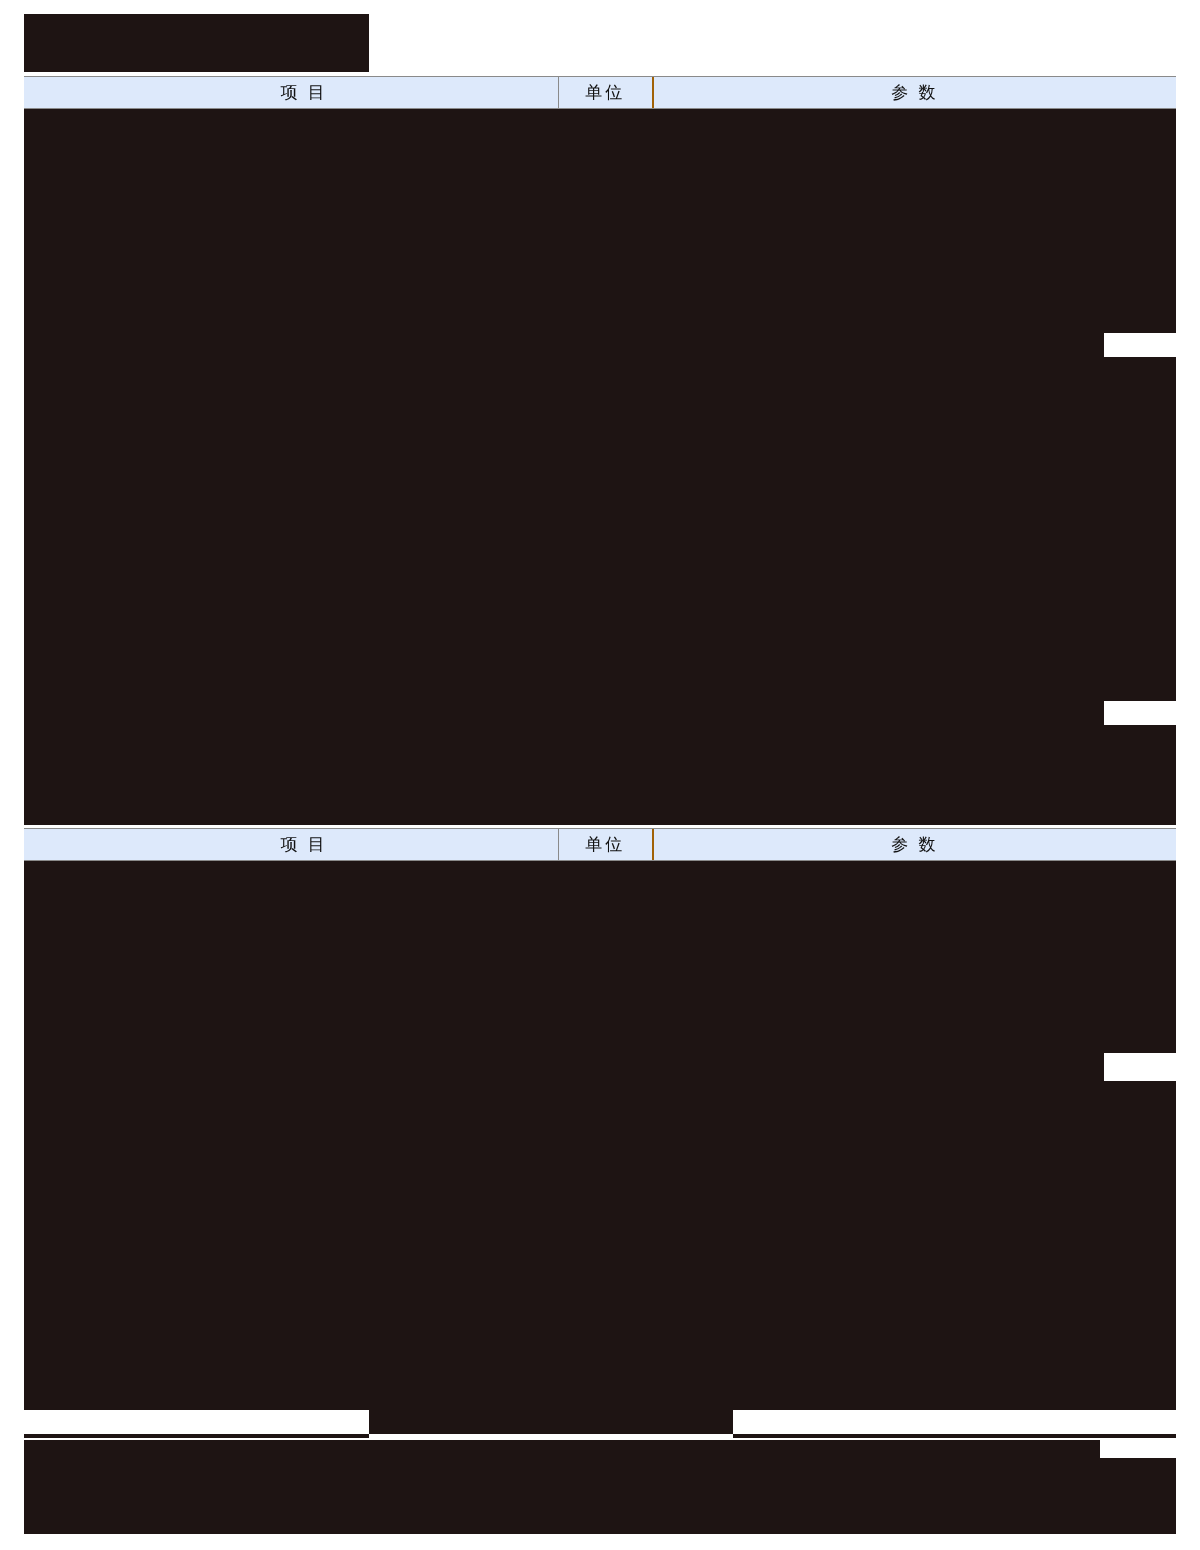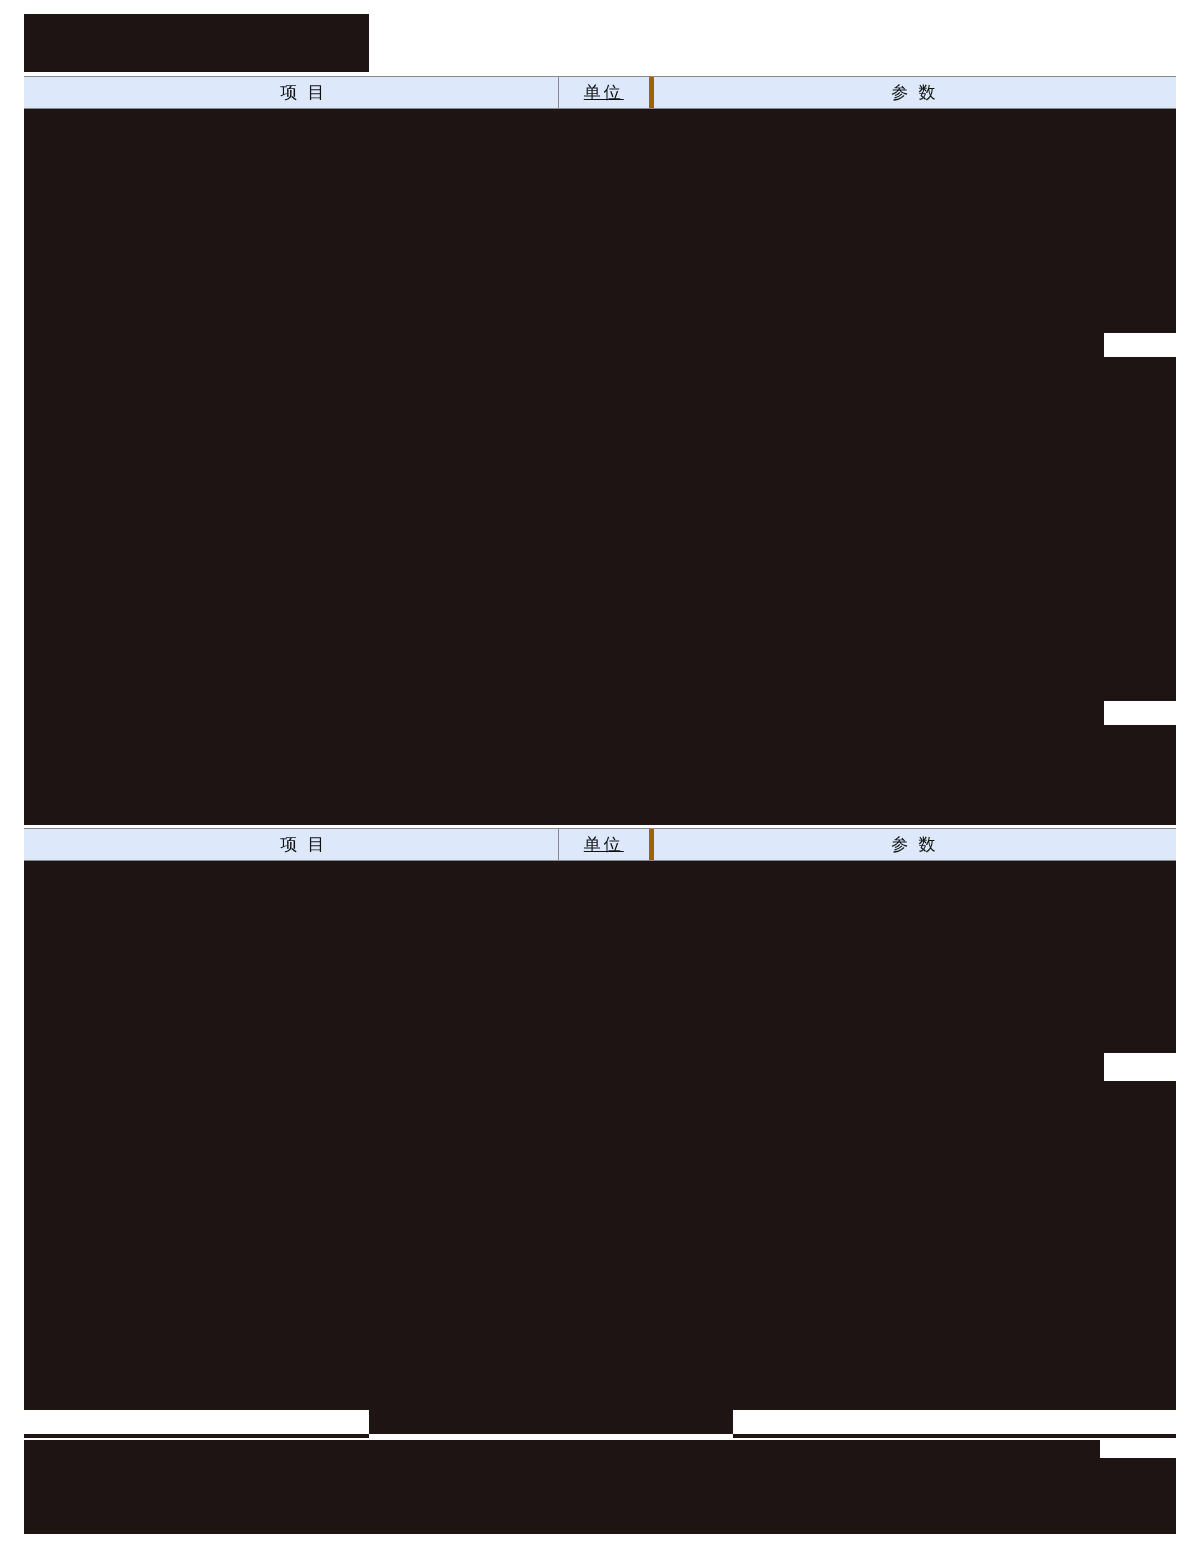--- a/index.html
+++ b/index.html
@@ -45,21 +45,21 @@
     display: flex;
     align-items: center;
     justify-content: center;
     font-size: 17px;
     color: #111111;
     letter-spacing: 3px;
     box-sizing: border-box;
     height: 100%;
   }
   .table-head .cell.item   { width: 528px; border-right: 1px solid #8a8a8a; }
-  .table-head .cell.unit   { width: 98px;  border-right: 5px solid #a16207; text-decoration: underline; }
+  .table-head .cell.unit   { width: 98px;  border-right: 2px solid #a16207; }
   .table-head .cell.param  { width: 542px; }
 
   
   .notch {
     position: absolute;
     background: #ffffff;
   }
 
   
   .rule {

